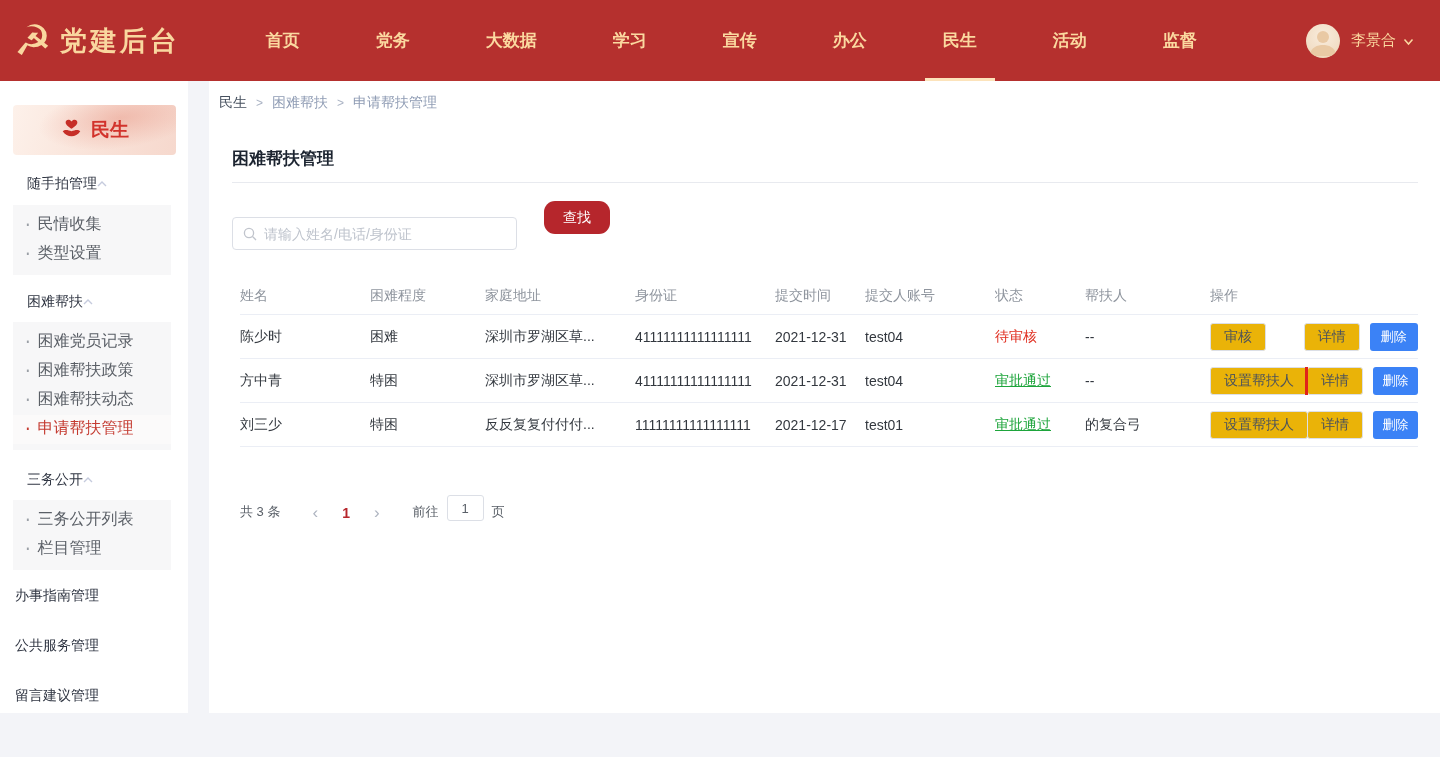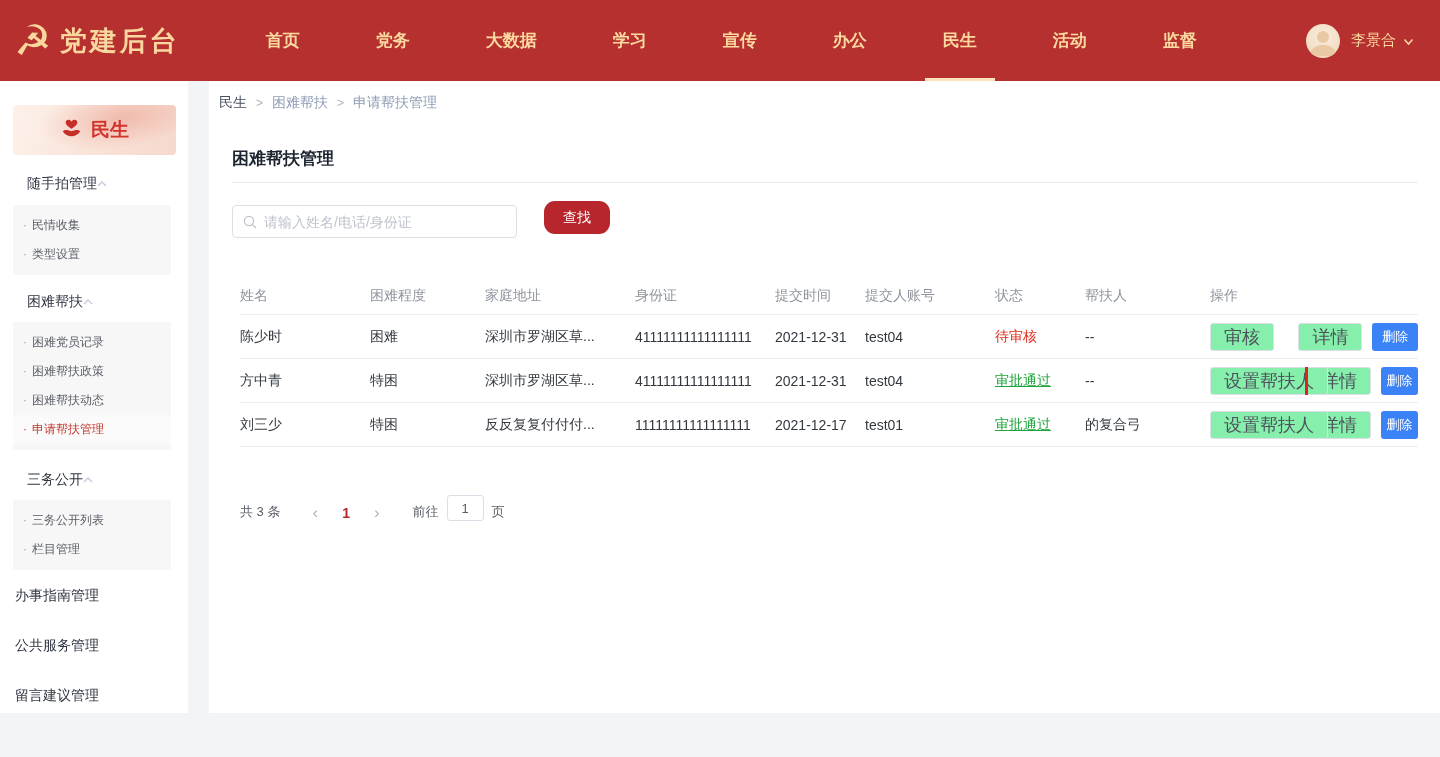--- a/index.html
+++ b/index.html
@@ -21,54 +21,54 @@
   
   .sidebar { position:absolute; left:0; top:81px; width:188px; height:632px; background:#ffffff; }
   .side-banner { position:absolute; left:13px; top:24px; width:163px; height:50px; border-radius:4px; background:linear-gradient(105deg,#fdf1ea 0%, #f9e2d8 55%, #f6d8cd 100%); display:flex; align-items:center; justify-content:center; overflow:hidden; }
   .side-banner::before { content:""; position:absolute; left:18px; top:-12px; width:150px; height:60px; background:radial-gradient(ellipse at 60% 45%, rgba(226,125,105,.38) 0%, rgba(226,125,105,0) 65%); transform:rotate(-8deg); }
   .side-banner-label { font-size:19px; font-weight:bold; color:#d2332c; margin-left:8px; position:relative; }
   .heart-hands { position:relative; }
   .section-title { position:absolute; left:12px; width:188px; height:20px; padding:0 15px; display:flex; align-items:center; font-size:14px; color:#2f3542; cursor:pointer; }
   .sec1 { top:93px; } .sec2 { top:211px; } .sec3 { top:389px; }
   .menu-group { position:absolute; left:13px; width:158px; background:#f7f7f8; padding:6px 0; }
   .grp1 { top:124px; } .grp2 { top:241px; } .grp3 { top:419px; }
-  .menu-item { height:29px; line-height:29px; padding-left:10px; font-size:12px; color:#5a5f66; cursor:pointer; }
+  .menu-item { height:29px; line-height:29px; padding-left:10px; font-size:16px; color:#5a5f66; cursor:pointer;font-family:Liberation Mono, monospace; }
   .menu-item .dot { margin-right:5px; color:#9a9fa6; }
   .menu-item.active { color:#c43a30; background:#fbfafa; }
   .menu-item.active .dot { color:#c43a30; }
   .side-link { position:absolute; left:15px; font-size:14px; color:#2f3542; cursor:pointer; }
   .lnk1 { top:506px; } .lnk2 { top:556px; } .lnk3 { top:606px; }
 
   
   .content { position:absolute; left:209px; top:81px; width:1231px; height:632px; background:#ffffff; }
   .breadcrumb { position:absolute; left:10px; top:13px; font-size:14px; display:flex; align-items:center; }
   .crumb-first { color:#46505e; cursor:pointer; }
   .crumb { color:#8f9cb4; cursor:pointer; }
   .crumb-sep { color:#aab3c4; margin:0 9px; font-size:12px; }
   .page-title { position:absolute; left:23px; top:66px; font-size:17px; font-weight:bold; color:#1c2430; }
   .title-divider { position:absolute; left:23px; right:22px; top:101px; height:1px; background:#e8eaef; }
 
   .search-row { position:absolute; left:23px; top:120px; height:33px; }
-  .search-box { position:absolute; left:0; top:4px; width:285px; height:33px; border:1px solid #dcdfe6; border-radius:4px; background:#fff; display:flex; align-items:center; padding:0 10px; }
+  .search-box { position:absolute; left:0; top:16px; width:285px; height:33px; border:1px solid #dcdfe6; border-radius:4px; background:#fff; display:flex; align-items:center; padding:0 10px; }
   .search-box input { border:none; outline:none; flex:1; font-size:14px; color:#333; margin-left:7px; font-family:inherit; }
   .search-box input::placeholder { color:#bfc4cd; }
   .btn-search { position:absolute; left:312px; top:0; width:66px; height:33px; background:#b6262c; color:#fff; border:none; border-radius:11px; font-size:14px; cursor:pointer; font-family:inherit; }
 
   
   .table { position:absolute; left:31px; right:22px; top:196px; }
   .t-row { display:grid; grid-template-columns:130px 115px 150px 140px 90px 130px 90px 125px 1fr; align-items:center; border-bottom:1px solid #ebeef5; }
   .t-head { height:38px; }
   .t-head .cell { font-size:14px; color:#8f959e; }
   .t-body { height:44px; }
   .cell { font-size:14px; color:#33383f; white-space:nowrap; overflow:hidden; }
   .status-pending { color:#e02d1f; }
   .status-approved { color:#1ea53c; text-decoration:underline; }
   .action-cell { display:flex; align-items:center; }
   .slot { position:relative; width:95px; display:flex; }
-  .btn-outline { height:28px; padding:0 13px; background:#86efac; border:1px solid #dcdfe6; border-radius:3px; font-size:18px; color:#4d535b; cursor:pointer; white-space:nowrap; font-family:inherit; }
+  .btn-outline { height:28px; padding:0 13px; background:#eab308; border:1px solid #dcdfe6; border-radius:3px; font-size:14px; color:#4d535b; cursor:pointer; white-space:nowrap; font-family:inherit; }
   .btn-detail { margin-left:2px; }
   .btn-danger { height:28px; width:50px; margin-left:10px; background:#3b82f6; border:none; border-radius:3px; font-size:13px; color:#fff; cursor:pointer; font-family:inherit; }
   .annotation-box { position:absolute; left:-9px; top:-8px; width:107px; height:44px; border:3px solid #e0231a; border-radius:2px; pointer-events:none; }
 
   
   .pagination { position:absolute; left:31px; top:412px; height:28px; display:flex; align-items:flex-end; font-size:13px; color:#5a6068; }
   .pg-arrow { font-size:17px; color:#aeb4c0; cursor:pointer; padding:0 4px; line-height:1; }
   .pg-prev { margin-left:28px; }
   .pg-next { margin-left:20px; }
   .pg-current { margin-left:20px; color:#b6262c; font-weight:bold; font-size:14px; cursor:pointer; }

